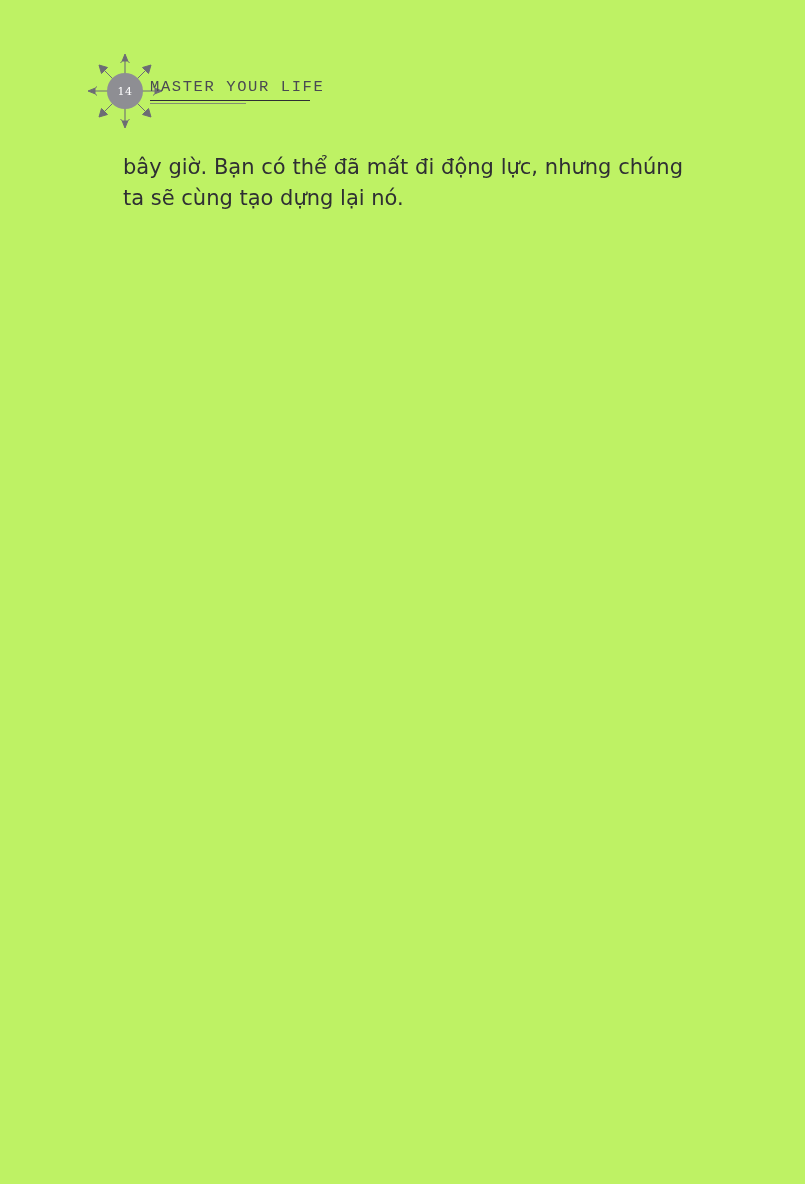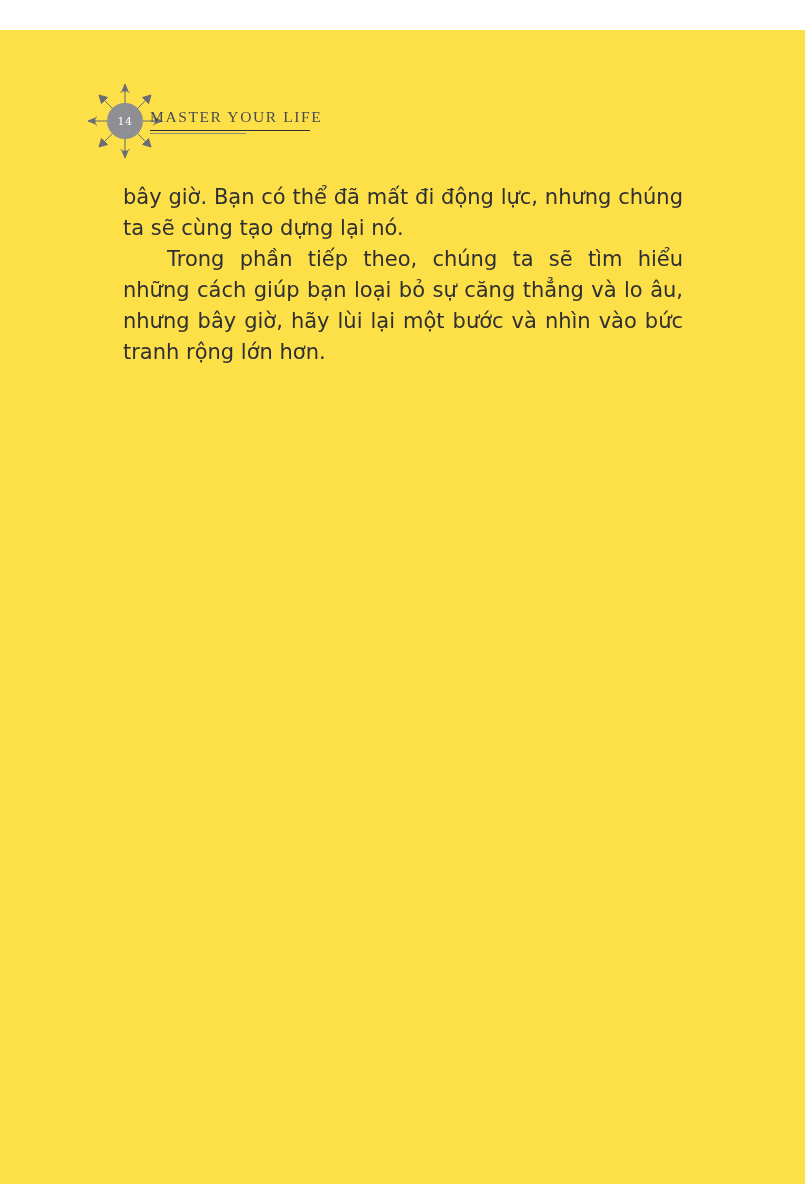--- a/index.html
+++ b/index.html
@@ -13,22 +13,21 @@
     position: relative;
     font-family: "DejaVu Sans", sans-serif;
     color: #2b2b2b;
     overflow: hidden;
   }
 
   
   .page {
     position: absolute;
     inset: 0;
-    background: #fde047;
-    margin-top: 30px;
+    background: #bef264;
   }
 
   
   .header {
     position: absolute;
     top: 52px;
     left: 86px;
     width: 640px;
     height: 80px;
   }
@@ -59,21 +58,21 @@
   }
 
   .header-title-wrap {
     position: absolute;
     left: 64px;
     top: 26px;
     width: 260px;
   }
 
   .header-title {
-    font-family: Liberation Serif, serif;
+    font-family: Liberation Mono, monospace;
     font-size: 15.5px;
     letter-spacing: 1.6px;
     color: #4a4a52;
     white-space: nowrap;
   }
 
   .header-rule {
     margin-top: 4px;
     width: 160px;
     height: 1px;
@@ -164,16 +163,15 @@
     <div class="header-title-wrap">
       <div class="header-title">MASTER YOUR LIFE</div>
       <div class="header-rule"></div>
       <div class="header-rule short"></div>
     </div>
 
   </div>
 
   <div class="body-text">
     <p>bây giờ. Bạn có thể đã mất đi động lực, nhưng chúng ta sẽ cùng tạo dựng lại nó.</p>
-    <p class="indent">Trong phần tiếp theo, chúng ta sẽ tìm hiểu những cách giúp bạn loại bỏ sự căng thẳng và lo âu, nhưng bây giờ, hãy lùi lại một bước và nhìn vào bức tranh rộng lớn hơn.</p>
   </div>
 
 </div>
 
 </body></html>

